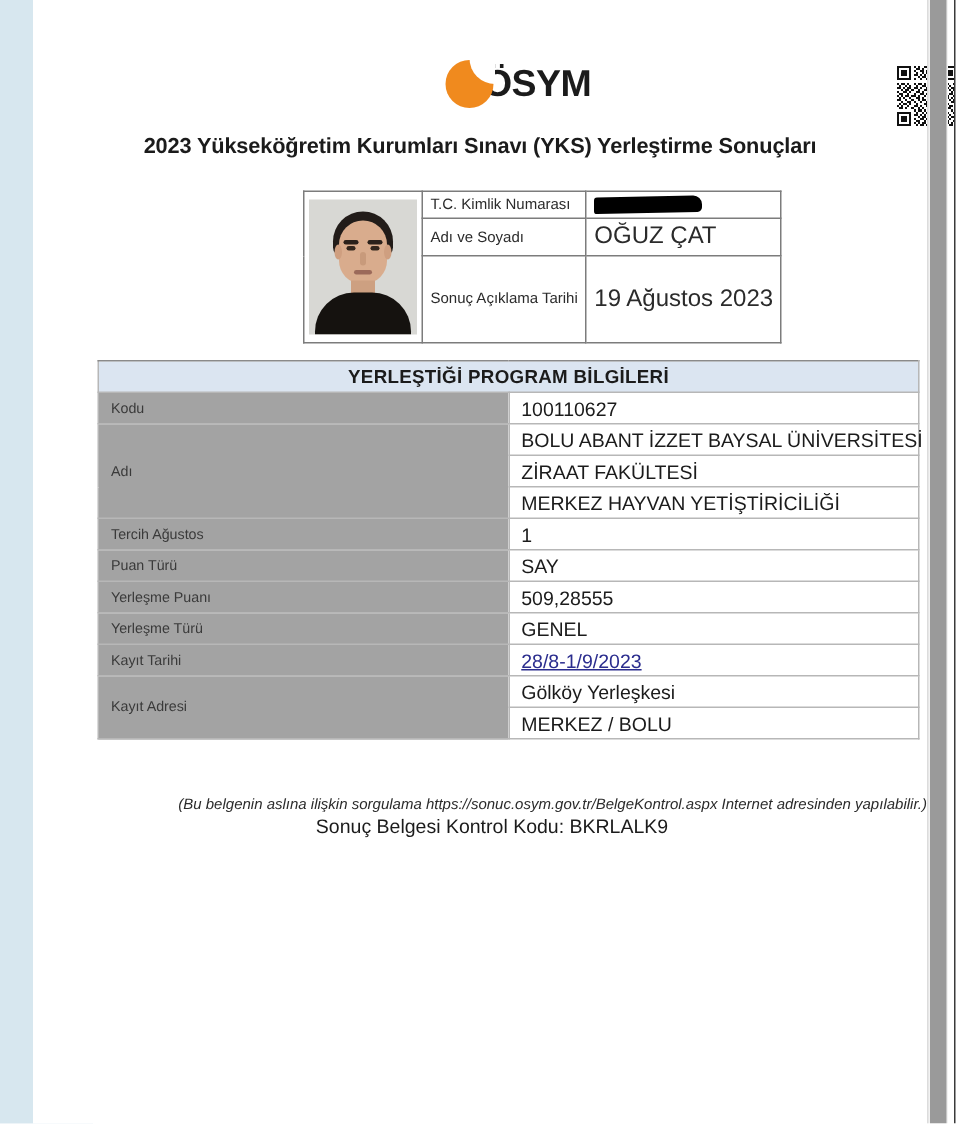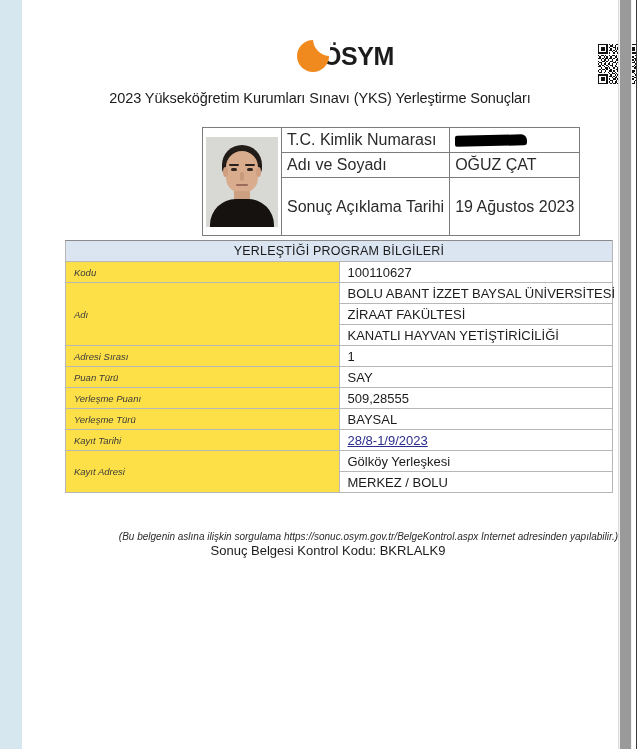--- a/index.html
+++ b/index.html
@@ -83,21 +83,21 @@
   .qr {
     position: absolute; left: 576px; top: 44px;
     width: 40px; height: 40px;
   }
   .doc-title {
     position: absolute;
     left: 0; top: 90px;
     width: 596px;
     text-align: center;
     font-size: 14.5px;
-    font-weight: normal;
+    font-weight: bold;
     color: #1b1b1b;
     letter-spacing: -0.1px;
   }
   
   .id-table {
     position: absolute;
     left: 180px; top: 127px;
     border-collapse: collapse;
     table-layout: fixed;
   }
@@ -135,21 +135,21 @@
   .photo .mouth { position: absolute; left: 30px; top: 47px; width: 12px; height: 2.5px; background: #9c6a5a; border-radius: 2px; }
   .photo .neck { position: absolute; left: 28px; top: 54px; width: 16px; height: 12px; background: #cda081; }
   .photo .shirt {
     position: absolute; left: 4px; top: 62px;
     width: 64px; height: 28px;
     background: #15120f;
     border-radius: 26px 26px 0 0;
   }
   .id-label {
     width: 108px;
-    font-size: 16px;
+    font-size: 10px;
     color: #2b2b2b;
     padding: 3px 5px !important;
     white-space: nowrap;
   }
   .id-value {
     width: 82px;
     font-size: 16px;
     color: #2b2b2b;
     padding: 3px 5px !important;
     white-space: nowrap;
@@ -171,35 +171,34 @@
     table-layout: fixed;
   }
   .prog-table td {
     border: 1px solid #b7b7b7;
     padding: 0;
     vertical-align: middle;
   }
   .prog-head {
     background: #dbe5f1;
     text-align: center;
-    font-weight: normal;
+    font-weight: bold;
     font-size: 12.5px;
     color: #1b1b1b;
     height: 21px;
     border-top: 1px solid #8a8a8a !important;
     letter-spacing: 0.2px;
   }
   td.lbl {
     width: 144px;
-    background: #fde047;
+    background: #a3a3a3;
     font-size: 9.5px;
     color: #3a3a3a;
     padding: 4px 8px !important;
     white-space: nowrap;
-    font-style: italic;
   }
   td.val {
     background: #ffffff;
     font-size: 13px;
     color: #1b1b1b;
     padding: 0 8px !important;
     height: 21px;
     white-space: nowrap;
     margin-left: 38px;
   }
@@ -536,37 +535,37 @@
         <td class="val">100110627</td>
       </tr>
       <tr>
         <td class="lbl" rowspan="3">Adı</td>
         <td class="val">BOLU ABANT İZZET BAYSAL ÜNİVERSİTESİ</td>
       </tr>
       <tr>
         <td class="val">ZİRAAT FAKÜLTESİ</td>
       </tr>
       <tr>
-        <td class="val">KANATLI HAYVAN YETİŞTİRİCİLİĞİ</td>
-      </tr>
-      <tr>
-        <td class="lbl">Adresi Sırası</td>
+        <td class="val">MERKEZ HAYVAN YETİŞTİRİCİLİĞİ</td>
+      </tr>
+      <tr>
+        <td class="lbl">Tercih Ağustos</td>
         <td class="val">1</td>
       </tr>
       <tr>
         <td class="lbl">Puan Türü</td>
         <td class="val">SAY</td>
       </tr>
       <tr>
         <td class="lbl">Yerleşme Puanı</td>
         <td class="val">509,28555</td>
       </tr>
       <tr>
         <td class="lbl">Yerleşme Türü</td>
-        <td class="val">BAYSAL</td>
+        <td class="val">GENEL</td>
       </tr>
       <tr>
         <td class="lbl">Kayıt Tarihi</td>
         <td class="val link">28/8-1/9/2023</td>
       </tr>
       <tr>
         <td class="lbl" rowspan="2">Kayıt Adresi</td>
         <td class="val">Gölköy Yerleşkesi</td>
       </tr>
       <tr>

